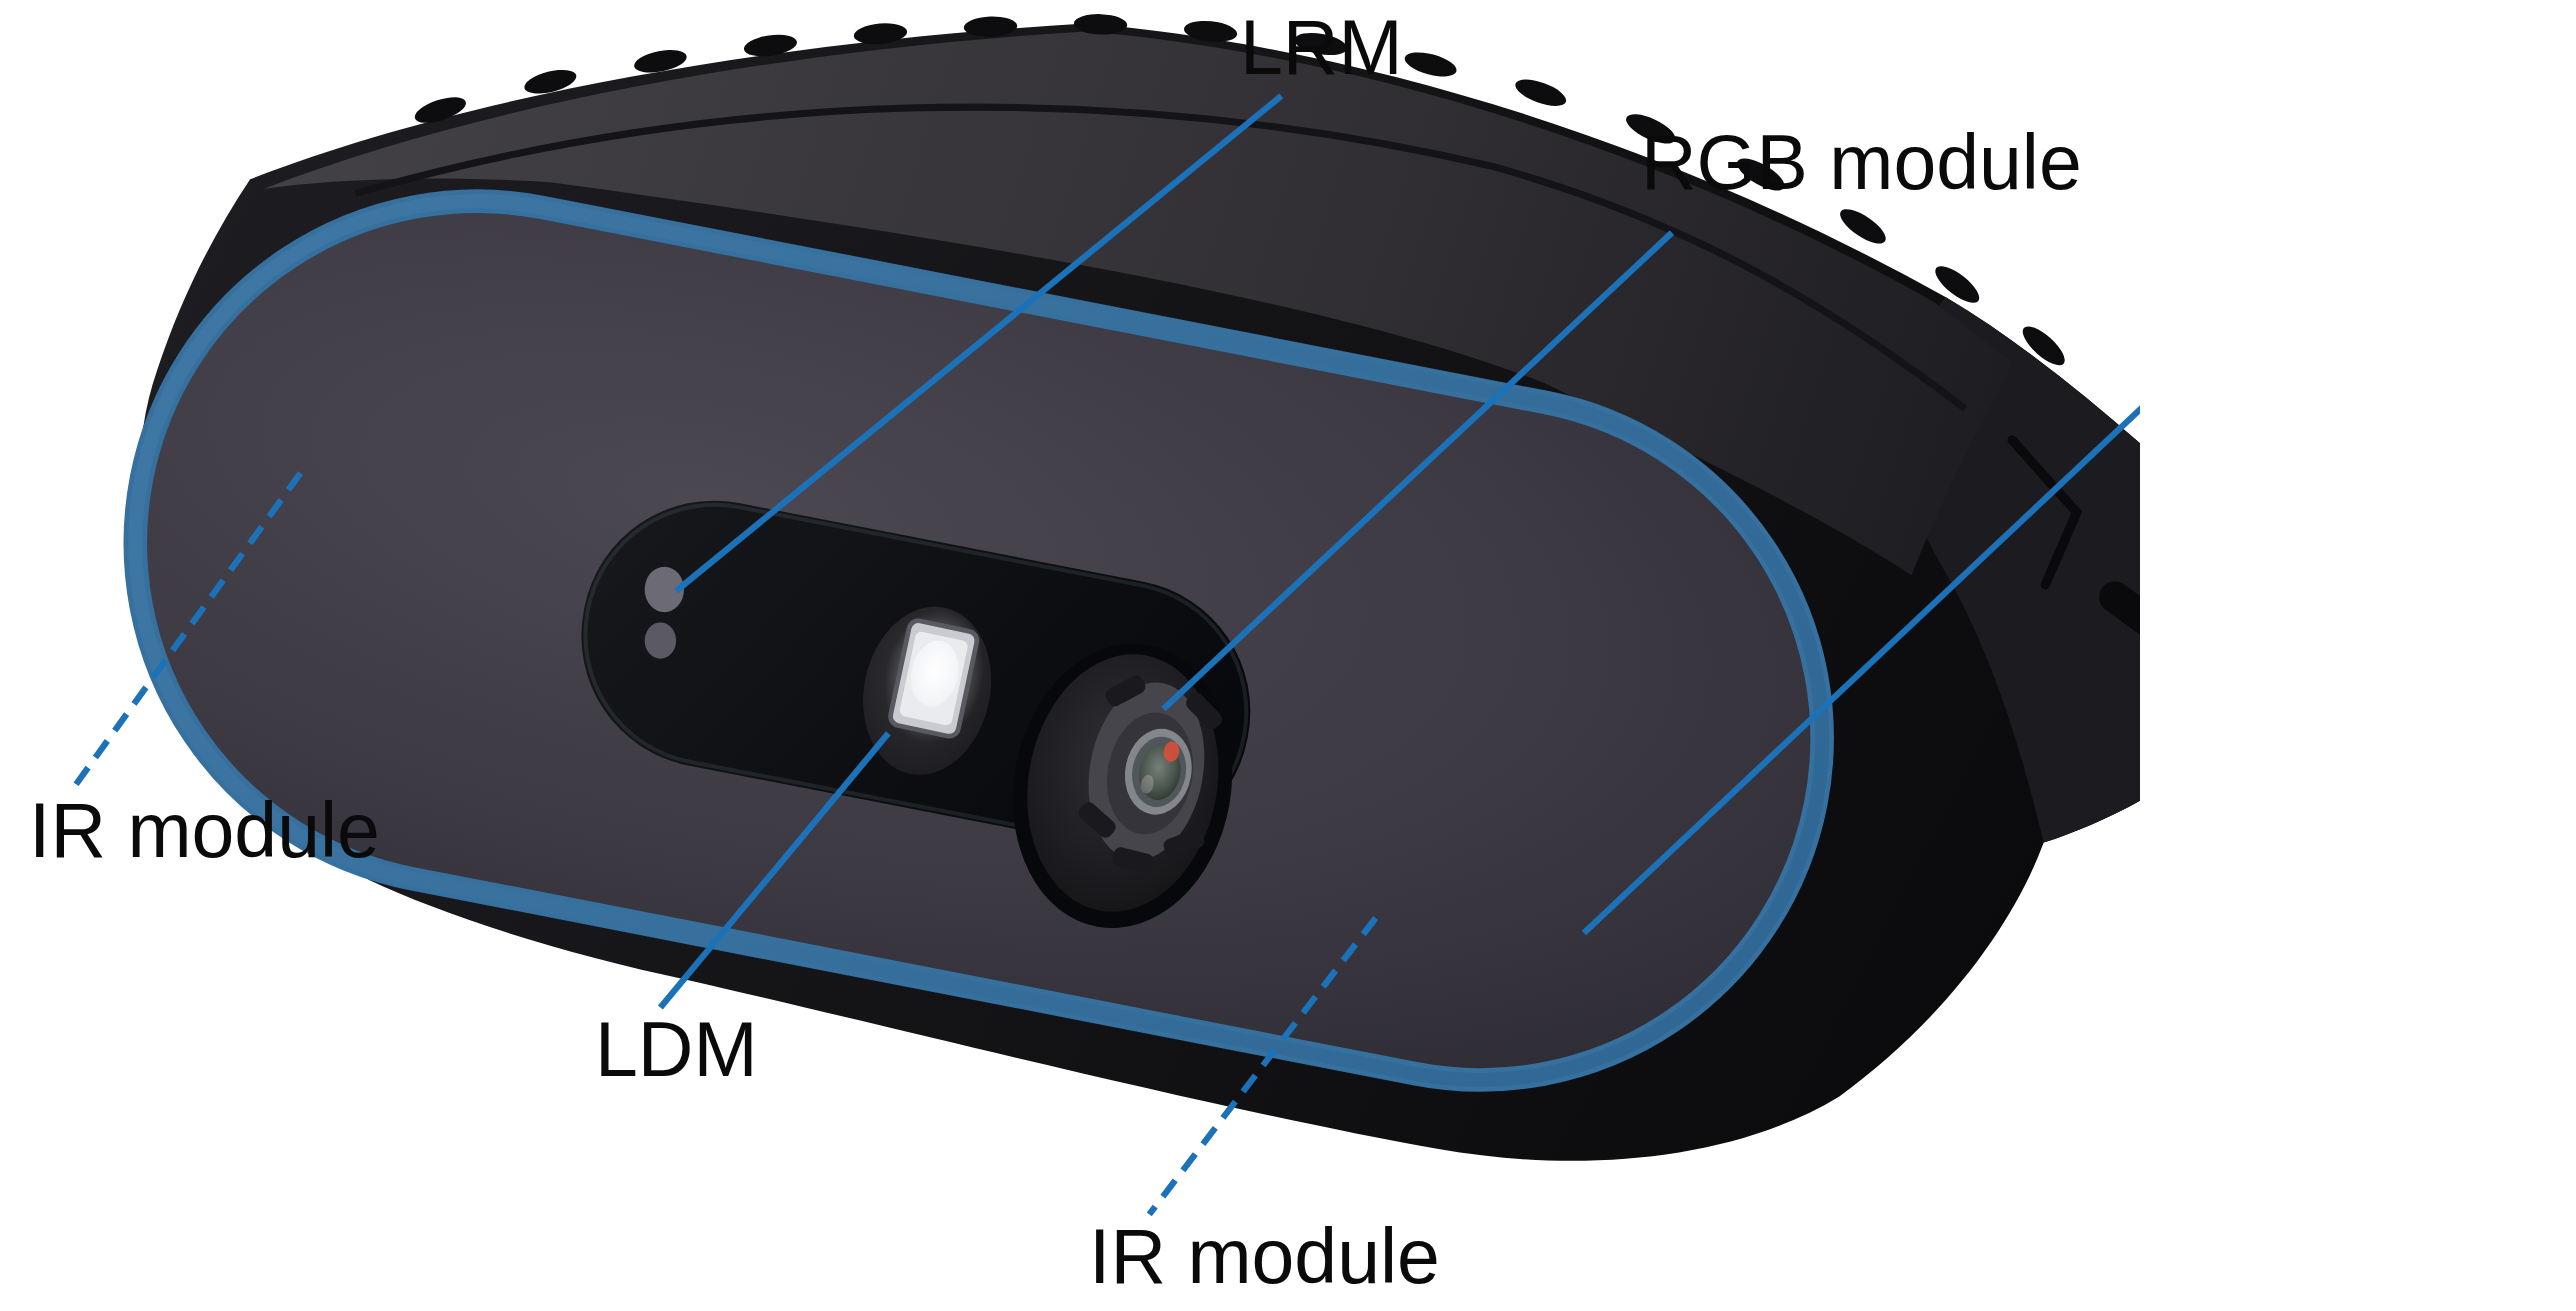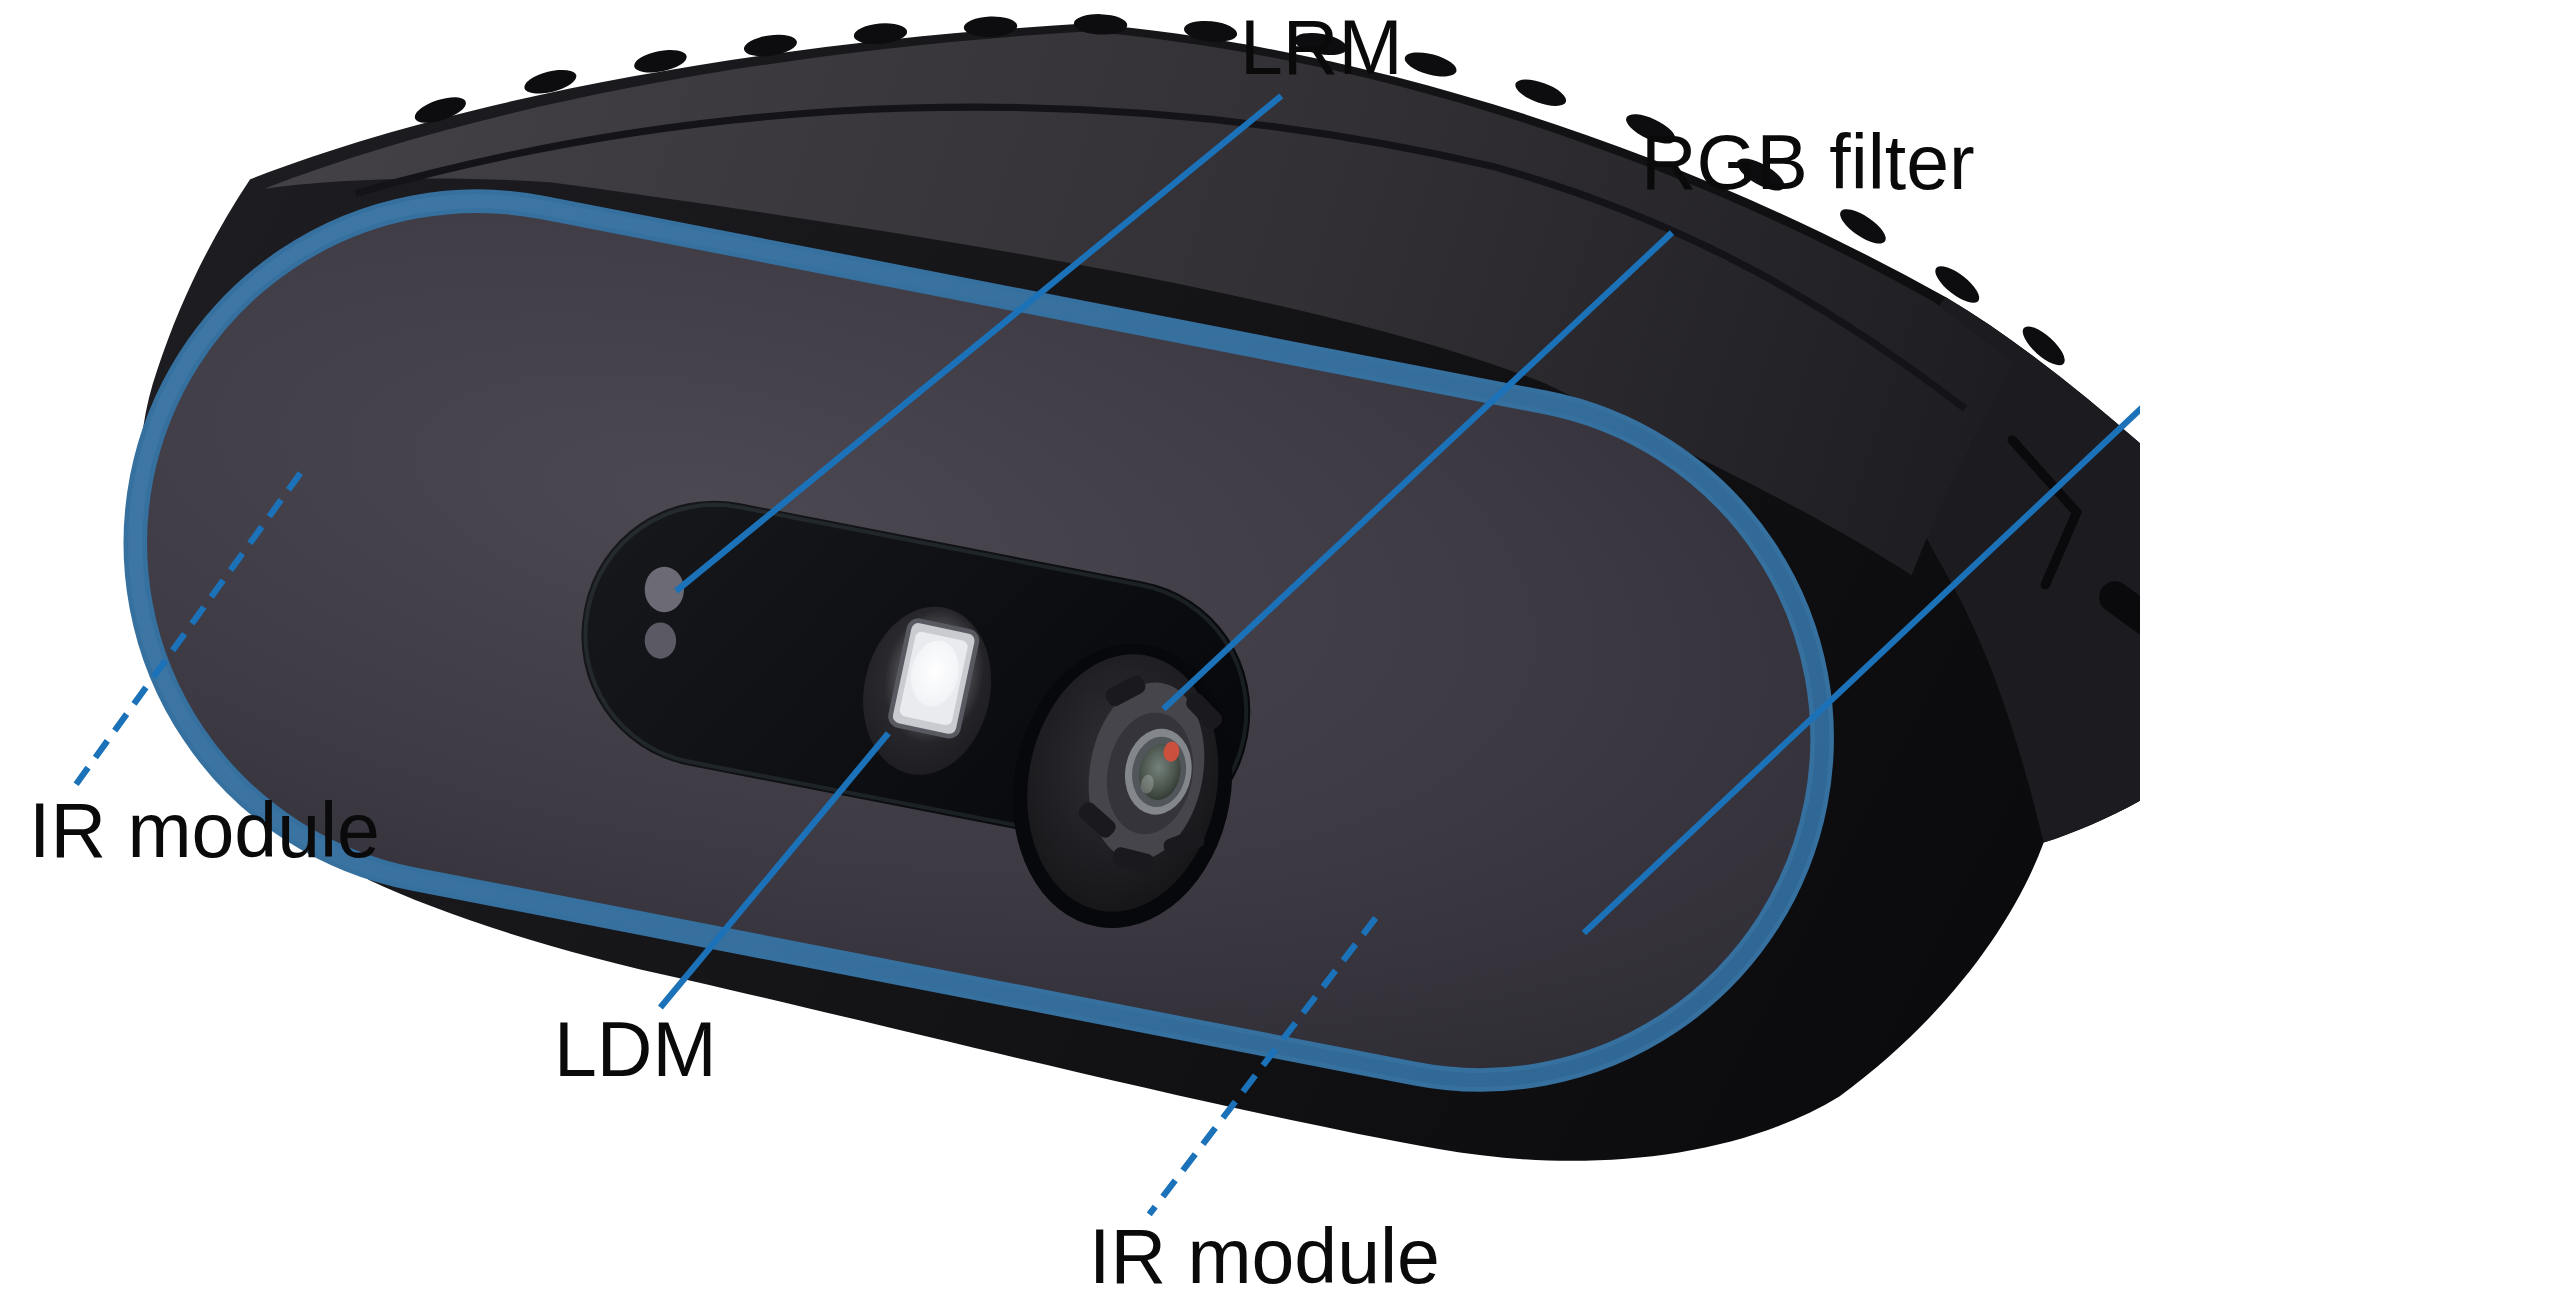--- a/index.html
+++ b/index.html
@@ -169,18 +169,18 @@
 
     <line class="ldr" x1="1630" y1="122" x2="860" y2="752"></line>
     <line class="ldr" x1="2127" y1="296" x2="1480" y2="902"></line>
     <line class="ldr" x1="2748" y1="497" x2="2015" y2="1187"></line>
     <line class="ldr dashed" x1="382" y1="602" x2="95" y2="1000"></line>
     <line class="ldr" x1="1130" y1="933" x2="840" y2="1282"></line>
     <line class="ldr dashed" x1="1750" y1="1168" x2="1462" y2="1545"></line>
   </svg>
 
   <div class="callout" style="left:1240px;top:8.6px">LRM</div>
-  <div class="callout" style="left:1641px;top:124px">RGB filter</div>
+  <div class="callout" style="left:1641px;top:124px">RGB module</div>
   <div class="callout" style="left:29px;top:792px">IR module</div>
-  <div class="callout" style="left:554px;top:1011px">LDM</div>
+  <div class="callout" style="left:595px;top:1011px">LDM</div>
   <div class="callout" style="left:1089px;top:1218px">IR module</div>
 </div>
 
 
 </body></html>

